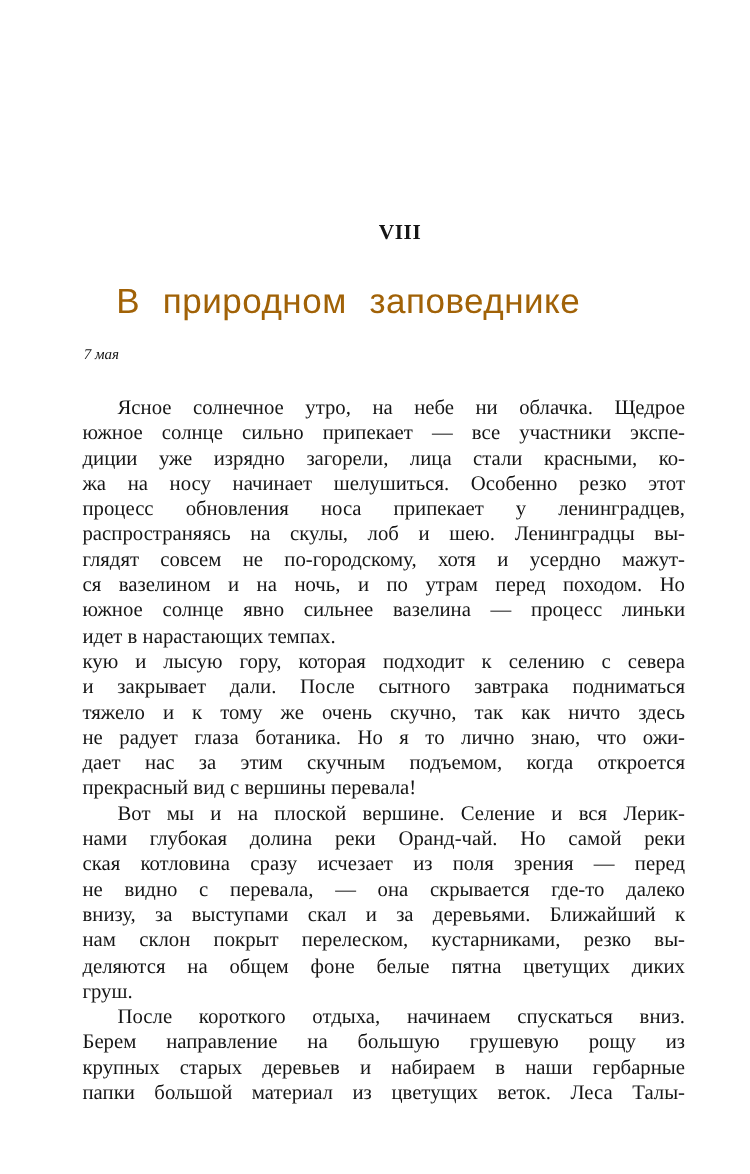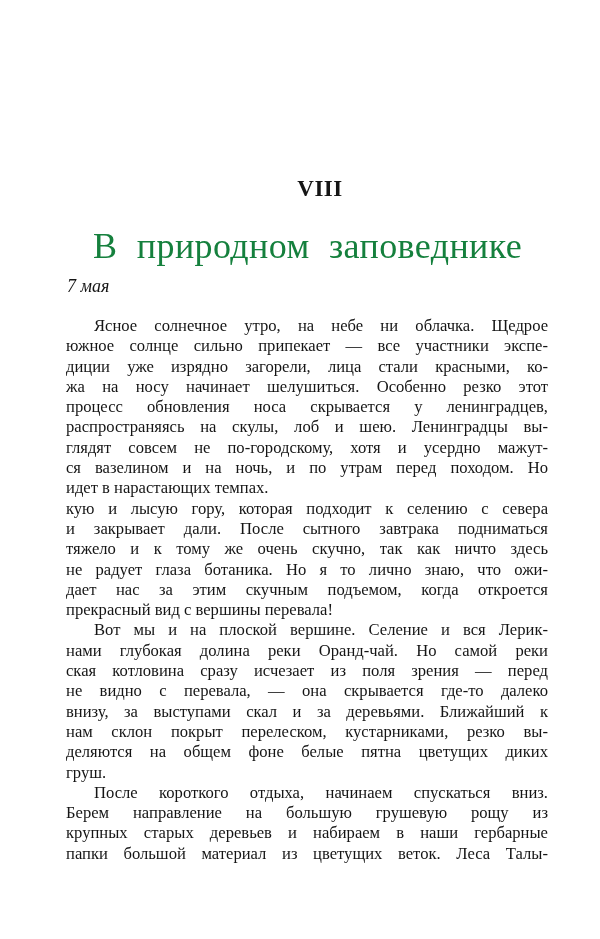--- a/index.html
+++ b/index.html
@@ -1,30 +1,30 @@
 <!DOCTYPE html>
 <html><head>
 <meta charset="utf-8">
 <style>
   html, body { margin: 0; padding: 0; background: #ffffff; }
   body { width: 600px; height: 939px; position: relative; overflow: hidden; color: #151515; }
   .page { position: absolute; left: 0; top: 0; width: 600px; height: 939px; background: #fff; }
   .chapter-num {
     position: absolute; left: 0; width: 600px; top: 176px; text-align: center;
     padding-left: 40px; box-sizing: border-box;
-    font-family: "Liberation Serif", serif; font-weight: bold; font-size: 23px; letter-spacing: 0.5px;
+    font-family: "Liberation Serif", serif; font-weight: bold; font-size: 17px; letter-spacing: 0.5px;
   }
   .chapter-title {
     position: absolute; left: 93px; top: 225px;
-    font-family: Liberation Serif, serif; font-size: 36px; word-spacing: 10px; letter-spacing: 0.4px;
-    color: #15803d;
+    font-family: Liberation Sans, sans-serif; font-size: 28px; word-spacing: 10px; letter-spacing: 0.4px;
+    color: #a16207;
   }
   .date {
     position: absolute; left: 67px; top: 276px;
-    font-family: "Liberation Serif", serif; font-style: italic; font-size: 18px;
+    font-family: "Liberation Serif", serif; font-style: italic; font-size: 12px;
   }
   .body {
     position: absolute; left: 66px; top: 316px; width: 482px;
     font-family: "Liberation Serif", serif; font-size: 16.6px; line-height: 20.3px;
   }
   .line { display: block; white-space: nowrap; text-align: justify; text-align-last: justify; height: 20.3px; }
   .line.last { text-align-last: left; }
   .line.indent { padding-left: 28px; }
 </style>
 </head>
@@ -32,24 +32,25 @@
 
 <div class="page">
   <div class="chapter-num">VIII</div>
   <div class="chapter-title">В природном заповеднике</div>
   <div class="date">7 мая</div>
   <div class="body" id="body-text">
       <span class="line indent">Ясное солнечное утро, на небе ни облачка. Щедрое</span>
       <span class="line">южное солнце сильно припекает — все участники экспе-</span>
       <span class="line">диции уже изрядно загорели, лица стали красными, ко-</span>
       <span class="line">жа на носу начинает шелушиться. Особенно резко этот</span>
-      <span class="line">процесс обновления носа скрывается у ленинградцев,</span>
+      <span class="line">процесс обновления носа припекает у ленинградцев,</span>
       <span class="line">распространяясь на скулы, лоб и шею. Ленинградцы вы-</span>
       <span class="line">глядят совсем не по-городскому, хотя и усердно мажут-</span>
       <span class="line">ся вазелином и на ночь, и по утрам перед походом. Но</span>
+      <span class="line">южное солнце явно сильнее вазелина — процесс линьки</span>
       <span class="line last">идет в нарастающих темпах.</span>
       <span class="line">кую и лысую гору, которая подходит к селению с севера</span>
       <span class="line">и закрывает дали. После сытного завтрака подниматься</span>
       <span class="line">тяжело и к тому же очень скучно, так как ничто здесь</span>
       <span class="line">не радует глаза ботаника. Но я то лично знаю, что ожи-</span>
       <span class="line">дает нас за этим скучным подъемом, когда откроется</span>
       <span class="line last">прекрасный вид с вершины перевала!</span>
       <span class="line indent">Вот мы и на плоской вершине. Селение и вся Лерик-</span>
       <span class="line">нами глубокая долина реки Оранд-чай. Но самой реки</span>
       <span class="line">ская котловина сразу исчезает из поля зрения — перед</span>

